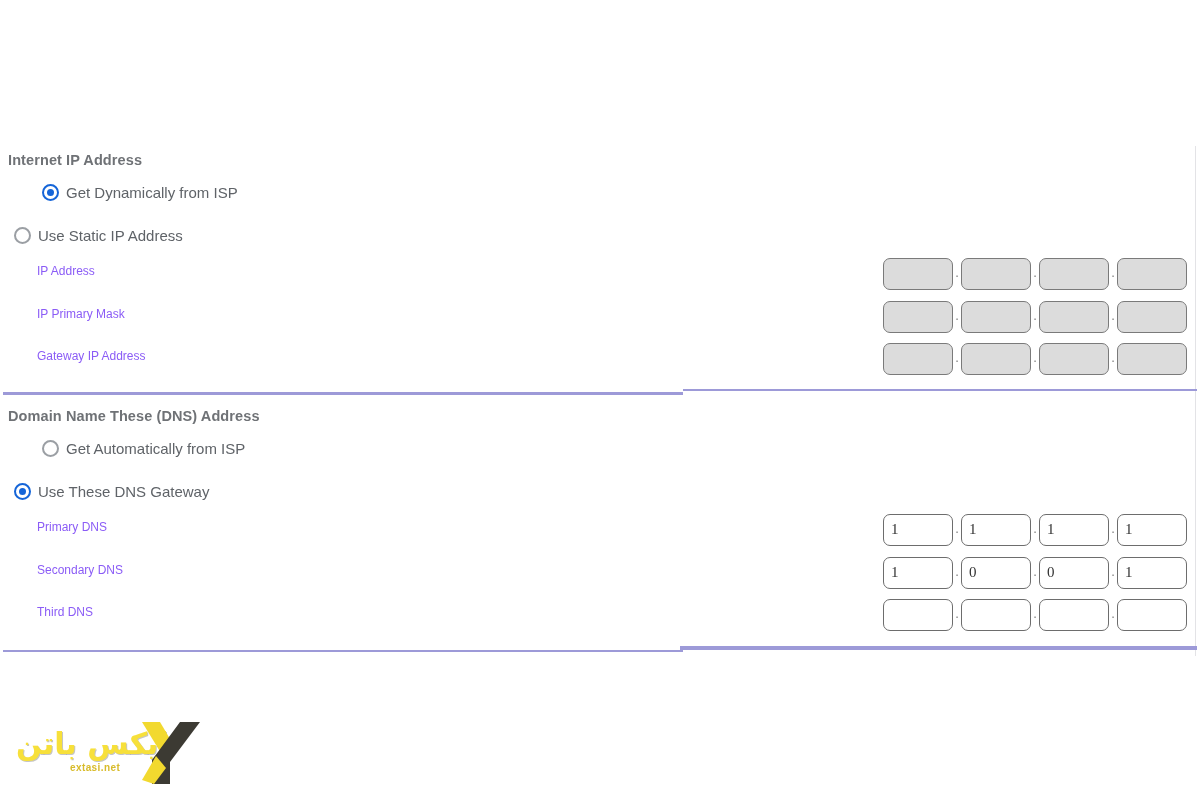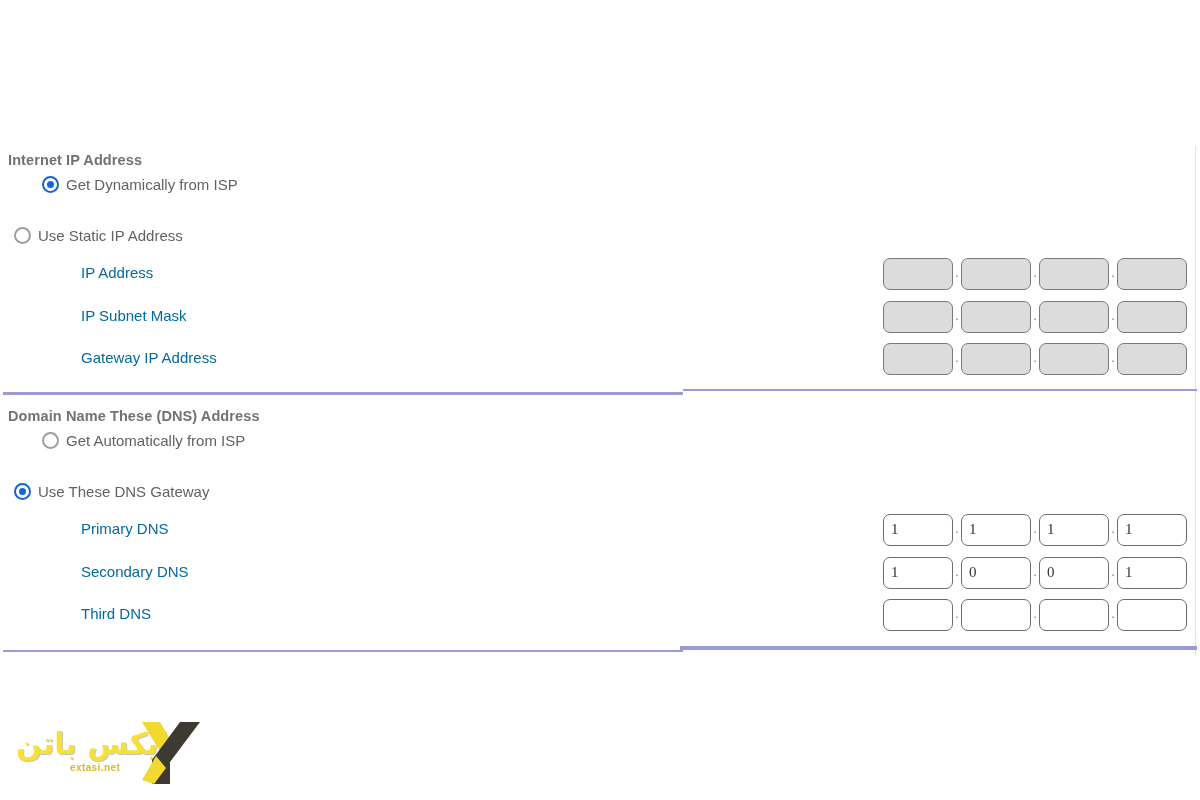--- a/index.html
+++ b/index.html
@@ -57,21 +57,21 @@
 
   
   .radio-row {
     position: absolute;
     left: 14px;
     display: flex;
     align-items: center;
     gap: 7px;
     white-space: nowrap;
   }
-  .radio-row.r1 { top: 24px; padding-left: 28px; }
+  .radio-row.r1 { top: 32px; padding-left: 28px; }
   .radio-row.r2 { top: 75px; align-items: flex-end; }
 
   .radio {
     width: 17px;
     height: 17px;
     border-radius: 50%;
     box-sizing: border-box;
     flex: 0 0 auto;
     position: relative;
     background: #ffffff;
@@ -104,24 +104,23 @@
     height: 34px;
   }
   .field-row.f1 { top: 105px; }
   .field-row.f2 { top: 148px; }
   .field-row.f3 { top: 190px; }
 
   .field-label {
     position: absolute;
     left: 37px;
     top: 7px;
-    font-size: 15px;
-    color: #0369a1;
-    white-space: nowrap;
-    margin-left: 44px;
+    font-size: 12px;
+    color: #8b5cf6;
+    white-space: nowrap;
   }
 
   .octets {
     position: absolute;
     left: 883px;
     top: 0;
     display: flex;
     align-items: center;
   }
   .octet {
@@ -241,21 +240,21 @@
         <span class="dot">.</span>
         <input class="octet disabled" type="text" disabled="" value="" style="">
         <span class="dot">.</span>
         <input class="octet disabled" type="text" disabled="" value="" style="">
         <span class="dot">.</span>
         <input class="octet disabled" type="text" disabled="" value="" style="">
       </div>
     </div>
 
     <div class="field-row f2">
-      <div class="field-label">IP Subnet Mask</div>
+      <div class="field-label">IP Primary Mask</div>
       <div class="octets">
         <input class="octet disabled" type="text" disabled="" value="" style="">
         <span class="dot">.</span>
         <input class="octet disabled" type="text" disabled="" value="" style="">
         <span class="dot">.</span>
         <input class="octet disabled" type="text" disabled="" value="" style="">
         <span class="dot">.</span>
         <input class="octet disabled" type="text" disabled="" value="" style="">
       </div>
     </div>

